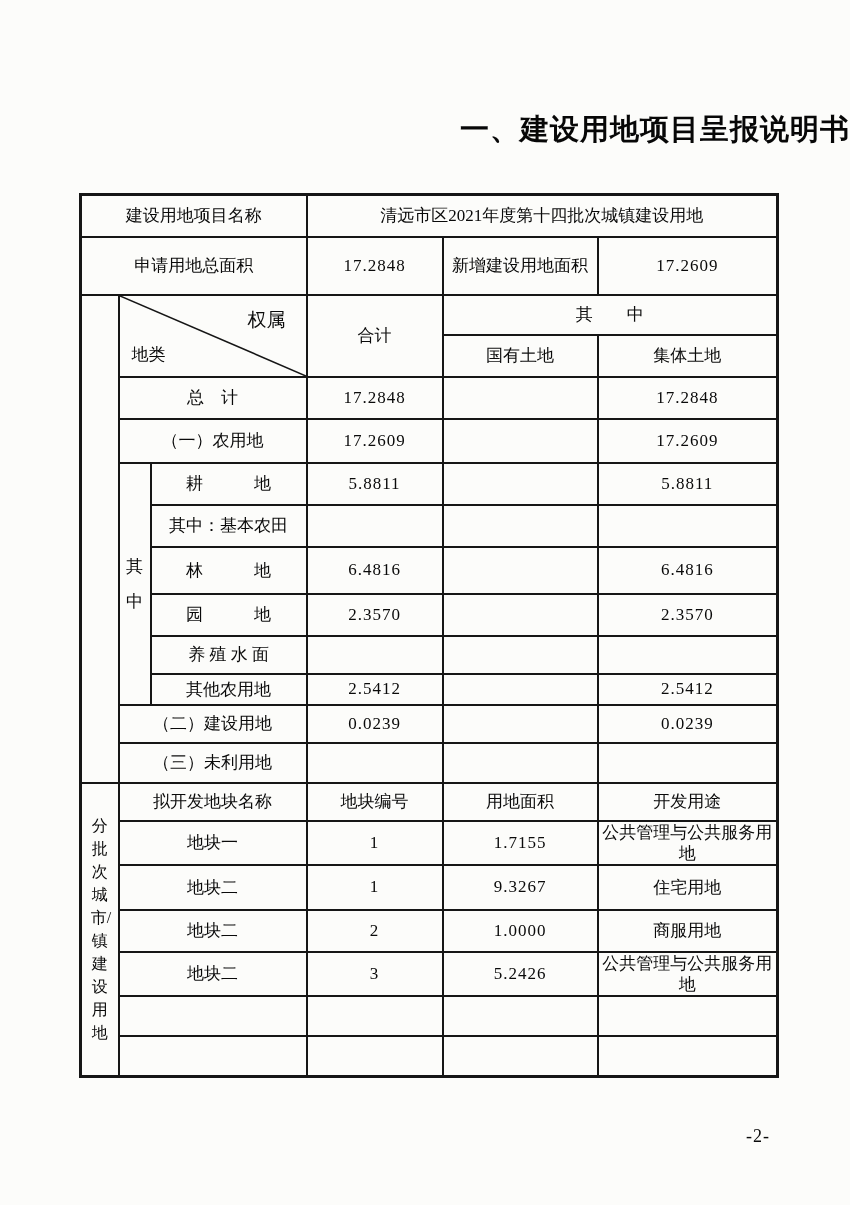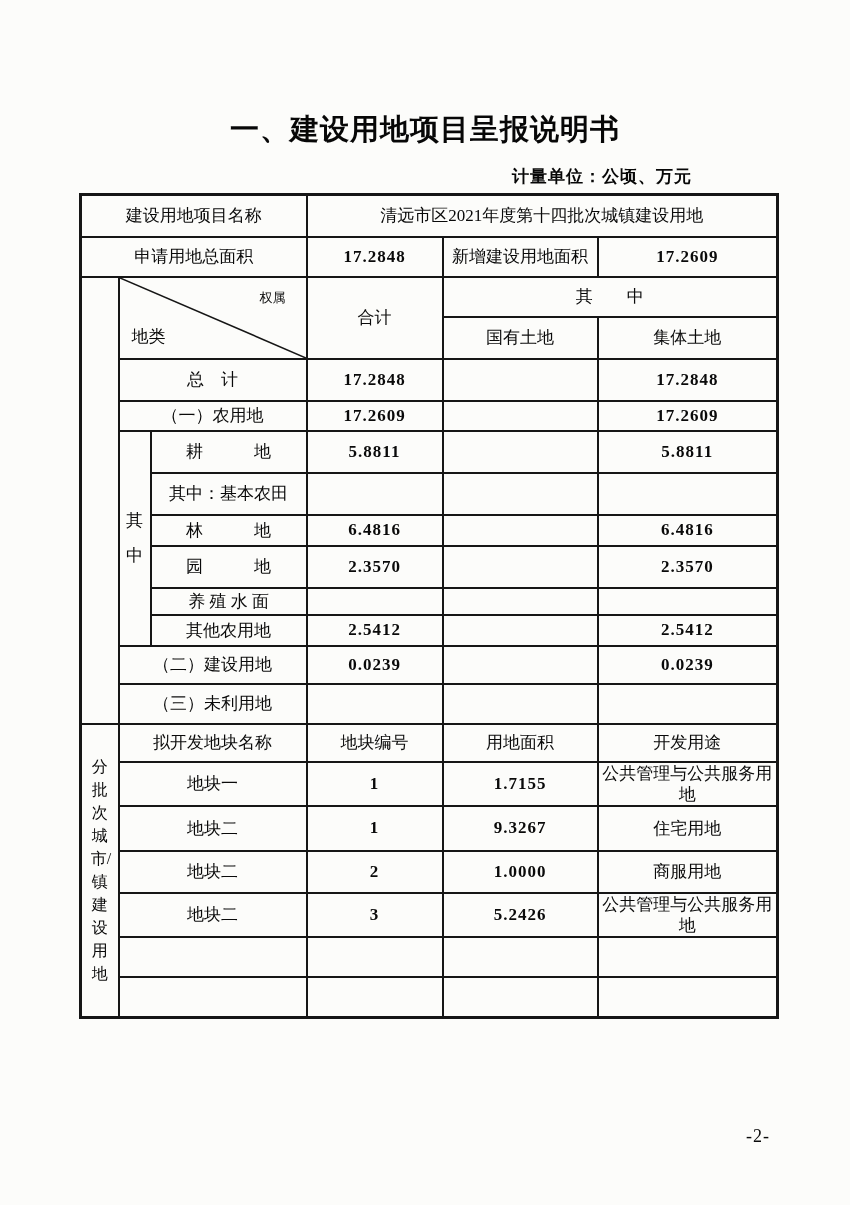--- a/index.html
+++ b/index.html
@@ -7,84 +7,83 @@
   body {
     background:#e9e9e9;
     font-family:"Liberation Serif", serif;
   }
   .page {
     position:relative; width:850px; height:1205px;
     background:#fcfcfa; color:#0a0a0a; overflow:hidden;
   }
   .doc-title {
     position:absolute; top:110px; left:0; width:100%;
-    text-align:center; font-size:29px; font-weight:bold;
+    text-align:right; font-size:29px; font-weight:bold;
     letter-spacing:1px; color:#070707;
     font-family:"Liberation Sans", sans-serif;
   }
   .unit-note {
     position:absolute; top:165px; right:158px;
     font-size:17px; font-weight:bold; letter-spacing:1px;
     color:#070707;
   }
   table.form {
     position:absolute; left:79px; top:193px; width:697px;
     border-collapse:collapse; table-layout:fixed;
     border:3px solid #161616;
   }
   td {
     border:2px solid #161616;
     text-align:center; vertical-align:middle;
     font-size:17px; font-weight:500; color:#0a0a0a;
     padding:0 2px; overflow:hidden;
   }
-  td.num { letter-spacing:1px; font-weight:bold;margin-left:13px; }
+  td.num { letter-spacing:1px; font-weight:normal;margin-left:13px; }
   td.use-cell { line-height:21px; padding:0 3px; }
   .vtext {
     width:18px; margin:0 auto; word-break:break-all;
     line-height:23px; font-size:16px; text-align:center;
   }
   .vtext-among {
     width:18px; margin:0 auto; word-break:break-all;
     line-height:35px; font-size:17px; text-align:center;
   }
   td.diag { position:relative; padding:0; }
   td.diag svg { position:absolute; top:0; left:0; width:100%; height:100%; display:block; }
-  .corner-tr { position:absolute; top:11px; right:20px; font-size:13px; }
+  .corner-tr { position:absolute; top:11px; right:20px; font-size:19px; }
   .corner-bl { position:absolute; bottom:10px; left:12px; font-size:17px;font-family:Liberation Mono, monospace; }
   .page-number {
     position:absolute; top:1126px; right:80px;
     font-size:18px; letter-spacing:1px; color:#0a0a0a;
   }
 </style>
 </head>
 <body>
 
 <div class="page">
 
   <div class="doc-title">一、建设用地项目呈报说明书</div>
-  <div class="unit-note">计量单位：公顷、万元</div>
 
   <table class="form">
     <colgroup>
       <col style="width:38px">
         <col style="width:32px">
         <col style="width:156px">
       <col style="width:136px">
         <col style="width:155px">
         <col style="width:180px">
     </colgroup>
 
     <tbody>
         <tr style="height:42px">
       <td colspan="3">建设用地项目名称</td>
       <td colspan="3">清远市区2021年度第十四批次城镇建设用地</td>
     </tr>
 
-    <tr style="height:40px">
+    <tr style="height:58px">
       <td colspan="3">申请用地总面积</td>
       <td class="num">17.2848</td>
       <td>新增建设用地面积</td>
       <td class="num">17.2609</td>
     </tr>
 
     <tr style="height:40px">
       <td rowspan="12"></td>
       <td class="diag" colspan="2" rowspan="2">
         <svg viewBox="0 0 100 100" preserveAspectRatio="none">
@@ -102,21 +101,21 @@
       <td>集体土地</td>
     </tr>
 
     <tr style="height:42px">
       <td colspan="2">总　计</td>
       <td class="num">17.2848</td>
       <td class="num"></td>
       <td class="num">17.2848</td>
     </tr>
 
-    <tr style="height:30px">
+    <tr style="height:44px">
       <td colspan="2">（一）农用地</td>
       <td class="num">17.2609</td>
       <td class="num"></td>
       <td class="num">17.2609</td>
     </tr>
 
     <tr style="height:42px">
       <td rowspan="6">
         <div class="vtext-among">其中</div>
       </td>
@@ -126,35 +125,35 @@
       <td class="num">5.8811</td>
     </tr>
 
     <tr style="height:42px">
       <td>其中：基本农田</td>
       <td class="num"></td>
       <td class="num"></td>
       <td class="num"></td>
     </tr>
 
-    <tr style="height:31px">
+    <tr style="height:47px">
       <td>林　　　地</td>
       <td class="num">6.4816</td>
       <td class="num"></td>
       <td class="num">6.4816</td>
     </tr>
 
     <tr style="height:42px">
       <td>园　　　地</td>
       <td class="num">2.3570</td>
       <td class="num"></td>
       <td class="num">2.3570</td>
     </tr>
 
-    <tr style="height:27px">
+    <tr style="height:38px">
       <td>养 殖 水 面</td>
       <td class="num"></td>
       <td class="num"></td>
       <td class="num"></td>
     </tr>
 
     <tr style="height:31px">
       <td>其他农用地</td>
       <td class="num">2.5412</td>
       <td class="num"></td>

